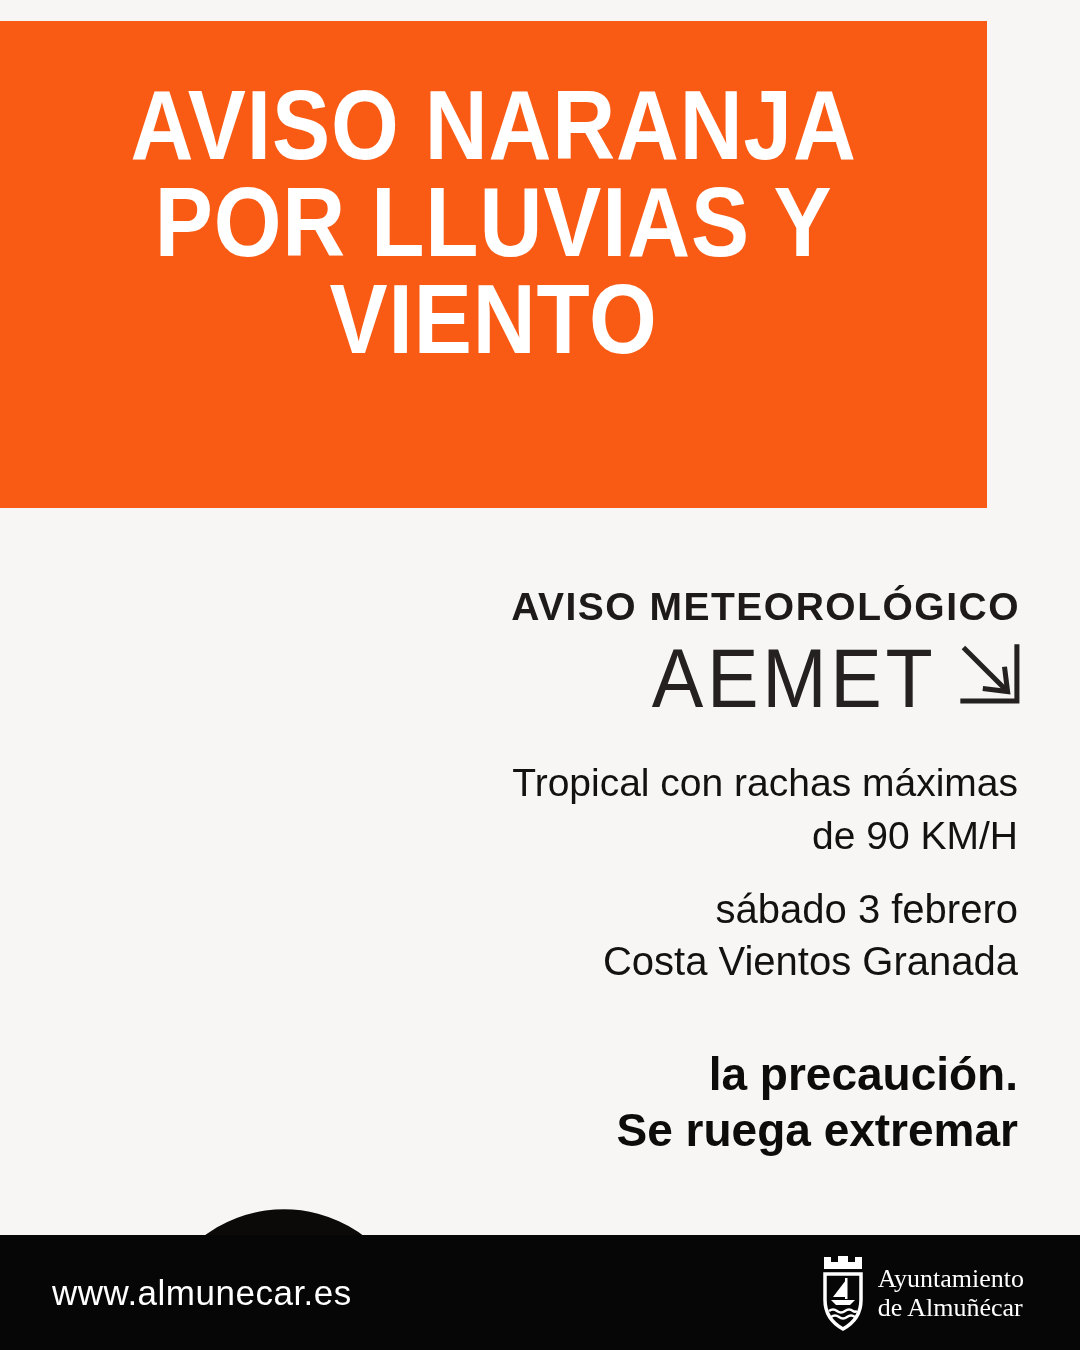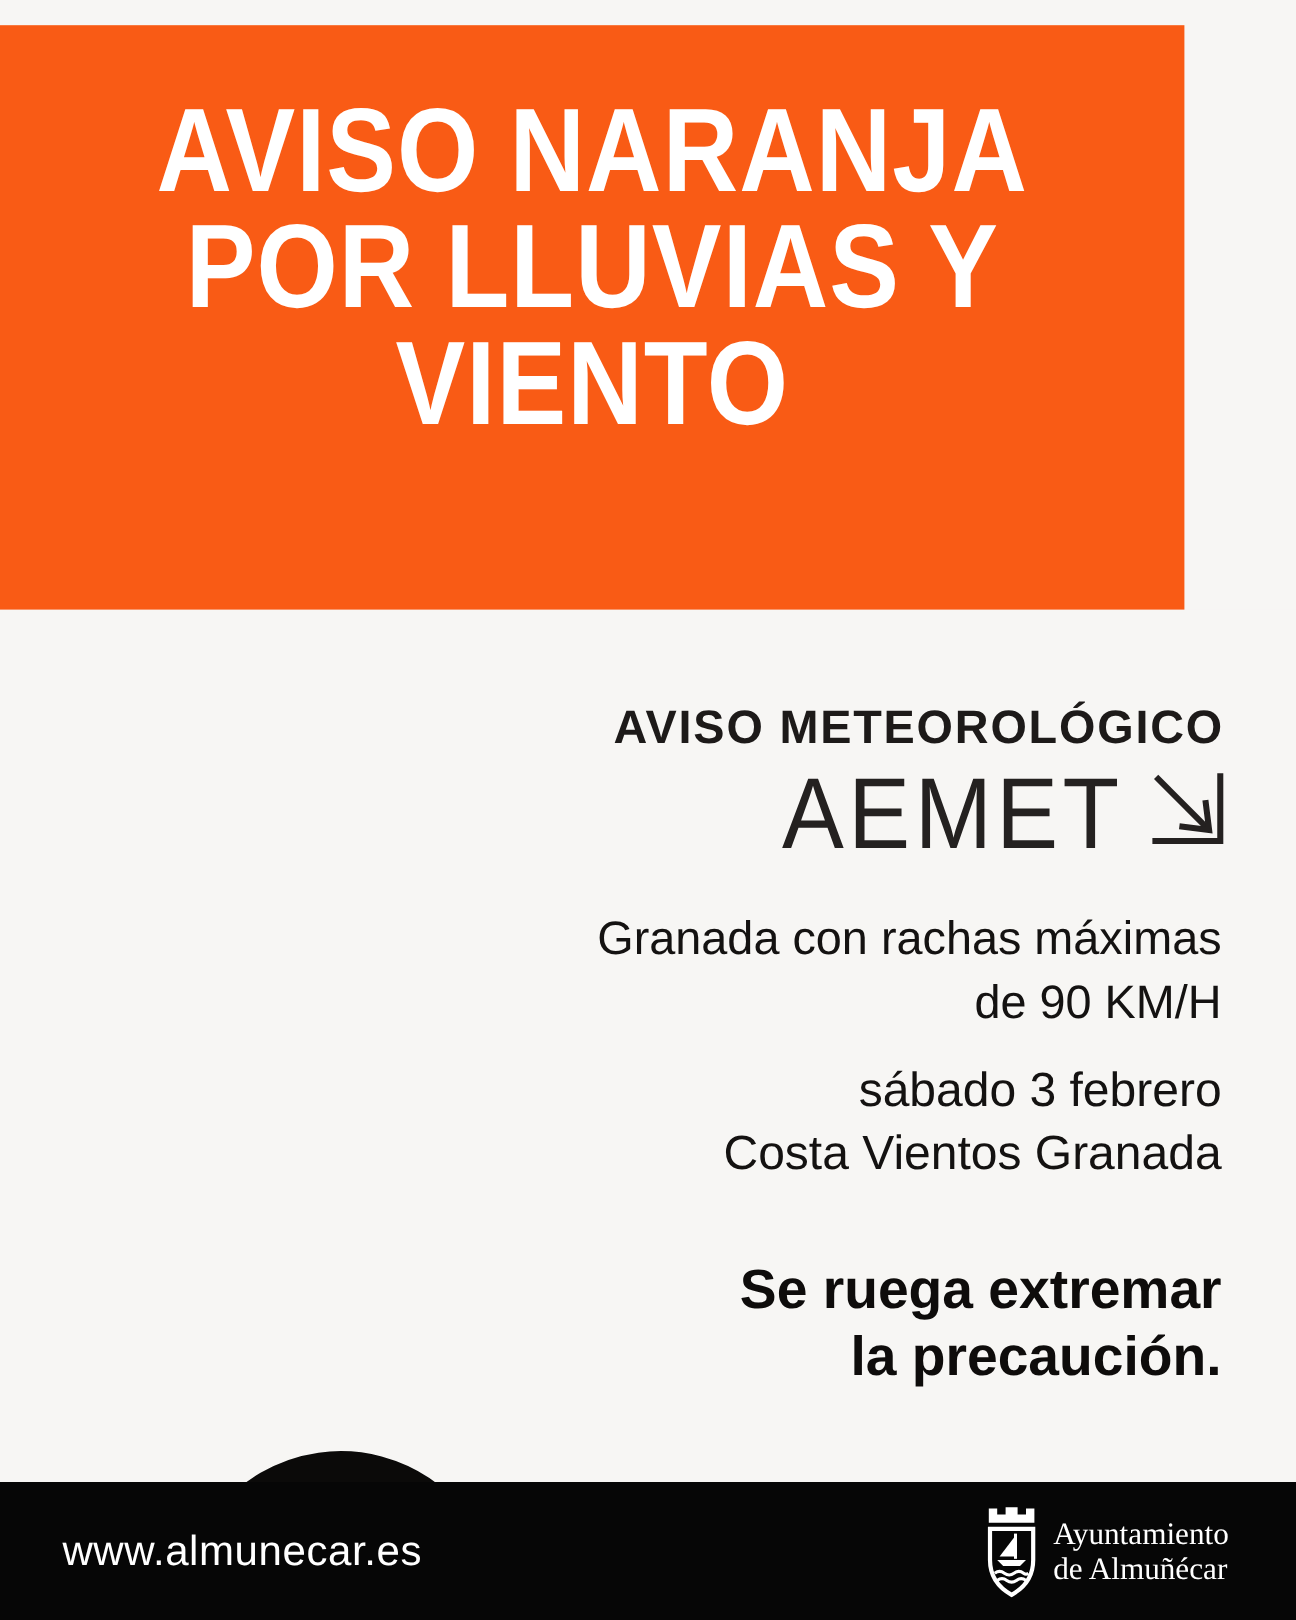--- a/index.html
+++ b/index.html
@@ -119,32 +119,32 @@
       <svg class="aemet-arrow" viewBox="0 0 80 80" aria-hidden="true">
         <g stroke="#242120" stroke-width="6.5" fill="none">
           <polyline points="76,3 76,76 3,76"></polyline>
           <line x1="7" y1="7" x2="62" y2="62"></line>
           <polyline points="60,32 64,64 32,60"></polyline>
         </g>
       </svg>
     </div>
 
     <div class="wind-text">
-      <div>Granada con rachas máximas</div>
+      <div>Tropical con rachas máximas</div>
       <div>de 90 KM/H</div>
     </div>
 
     <div class="date-text">
       <div>sábado 3 febrero</div>
       <div>Costa Vientos Granada</div>
     </div>
 
     <div class="advice-text">
+      <div>la precaución.</div>
       <div>Se ruega extremar</div>
-      <div>la precaución.</div>
     </div>
 
     <svg class="weather-icon" viewBox="0 0 470 480" aria-hidden="true">
       <g stroke="#0B0A09" stroke-width="38" fill="none" stroke-linecap="round" stroke-linejoin="round">
 
         <path d="M 248,264
                  C 246,247 230,238 213,243
                  C 188,250 180,272 188,293
                  C 196,312 222,318 252,318
                  L 375,318

